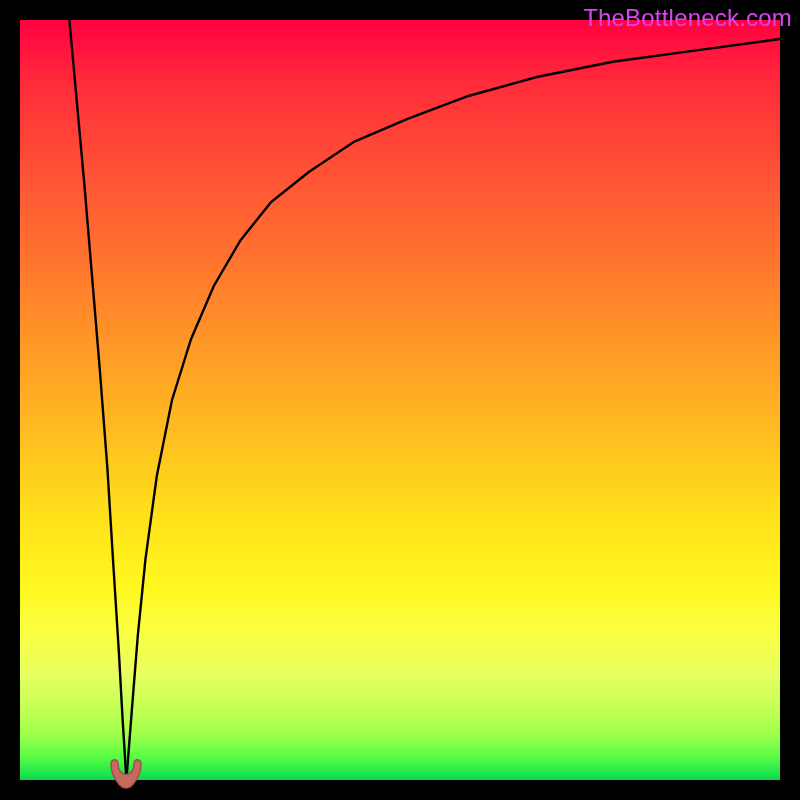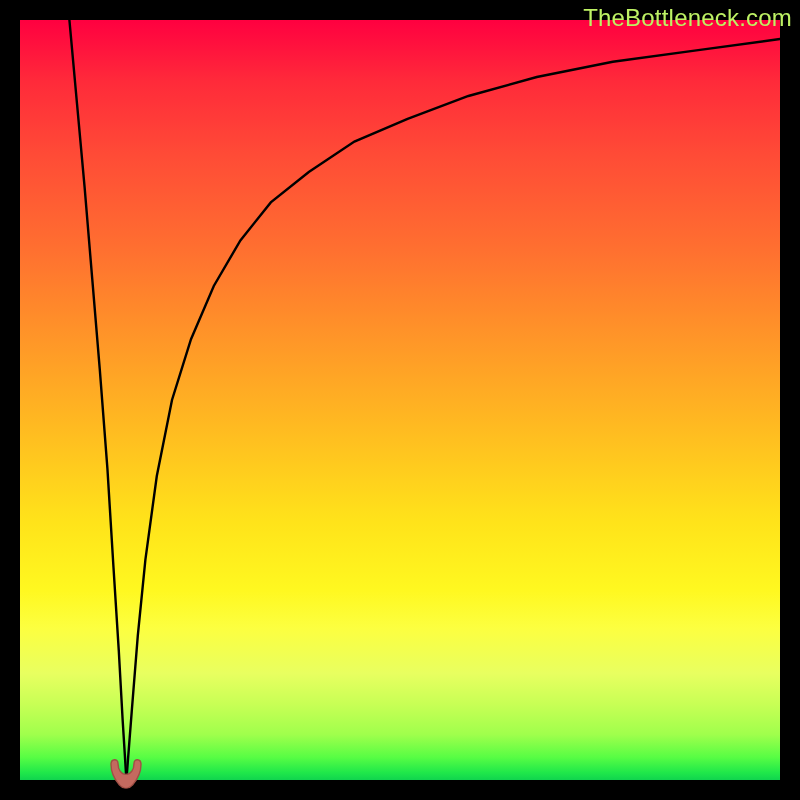--- a/index.html
+++ b/index.html
@@ -59,21 +59,21 @@
     width: 34px;
     height: 30px;
     left: 0;
     top: 0;
     transform: translate(-50%, -72%);
   }
   .watermark {
     position: absolute;
     top: 4px;
     right: 8px;
-    color: #bef264;
+    color: #d946ef;
     font-size: 24px;
     font-weight: 500;
     letter-spacing: 0.2px;
     user-select: none;
   }
 </style>
 </head>
 <body>
 
 <div class="frame">

